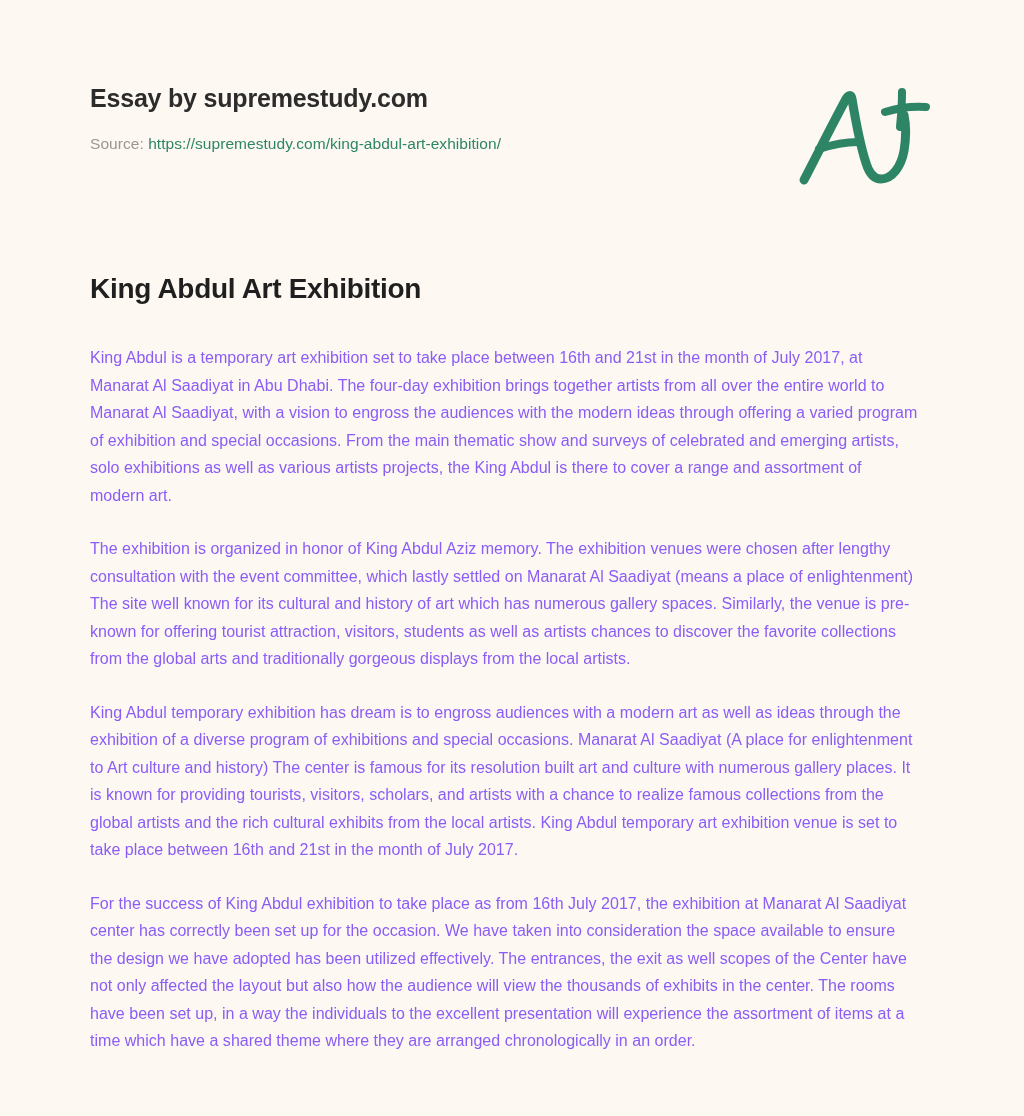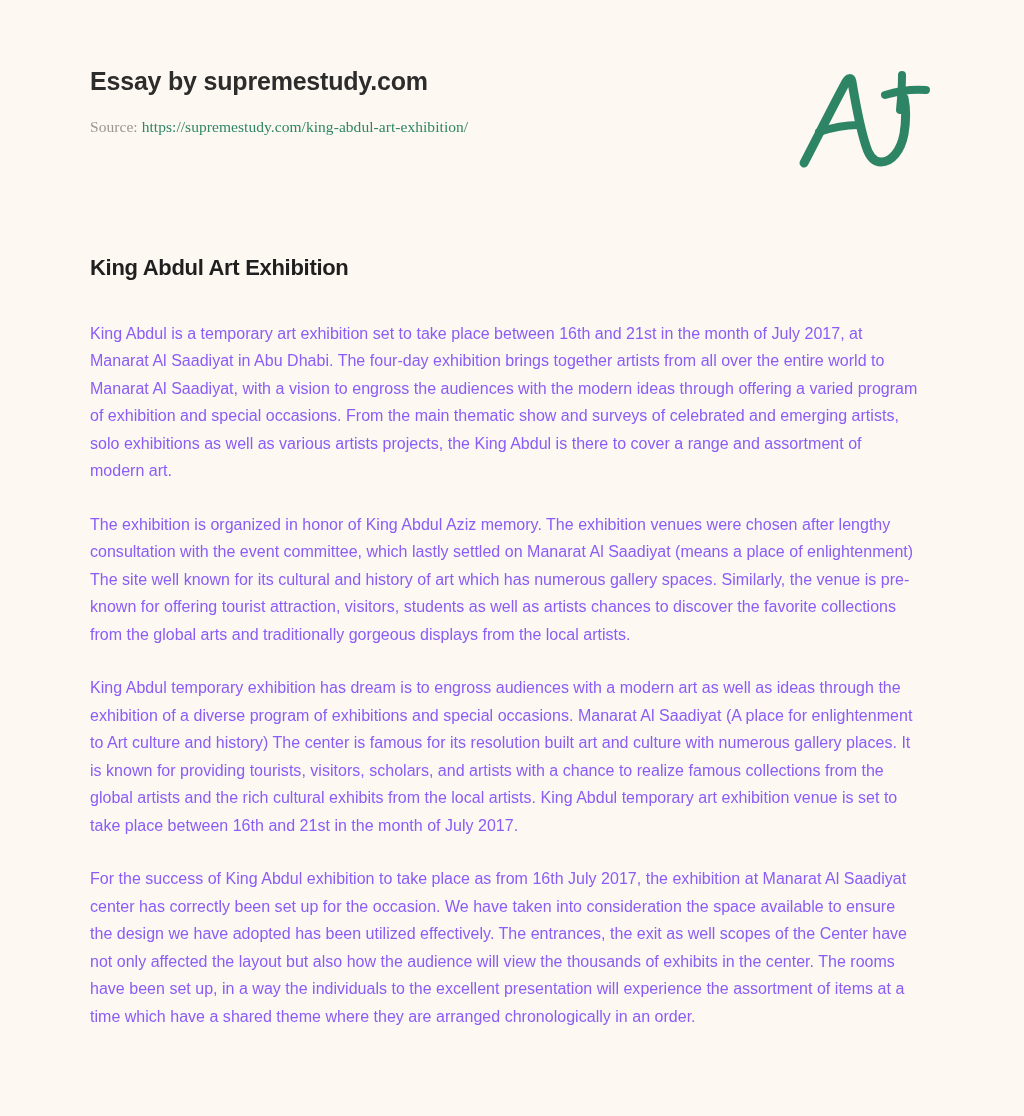--- a/index.html
+++ b/index.html
@@ -13,21 +13,21 @@
     background: #fdf9f2;
     font-family: "Liberation Sans", sans-serif;
     -webkit-font-smoothing: antialiased;
   }
 
   .page {
     position: relative;
     width: 1024px;
     height: 1116px;
     box-sizing: border-box;
-    padding: 0 90px;
+    padding: 17px 90px;
   }
 
   
   .header {
     position: relative;
     padding-top: 66px;
     height: 130px;
     box-sizing: border-box;
   }
   .byline {
@@ -37,21 +37,20 @@
     letter-spacing: -0.2px;
     line-height: 1.2;
     margin: 0;
   }
   .source-line {
     margin: 22px 0 0 0;
     font-size: 15.5px;
     color: #9b9691;
     line-height: 1.2;
     letter-spacing: 0.05px;
-    font-family: Liberation Serif, serif;
   }
   .source-link {
     color: #2e8566;
     text-decoration: none;
   }
 
   
   .logo {
     position: absolute;
     top: 62px;
@@ -61,21 +60,21 @@
     pointer-events: none;
   }
   .logo svg { display: block; width: 100%; height: 100%; }
 
   
   .article {
     padding-top: 124px;
   }
   .article-title {
     margin: 0 0 38px 0;
-    font-size: 22px;
+    font-size: 28px;
     font-weight: bold;
     color: #1f1f1f;
     letter-spacing: -0.3px;
     line-height: 1.25;
   }
   .body-block p {
     margin: 0 16px 26px 0;
     font-size: 16px;
     line-height: 1.72;
     color: #8b5cf6;

